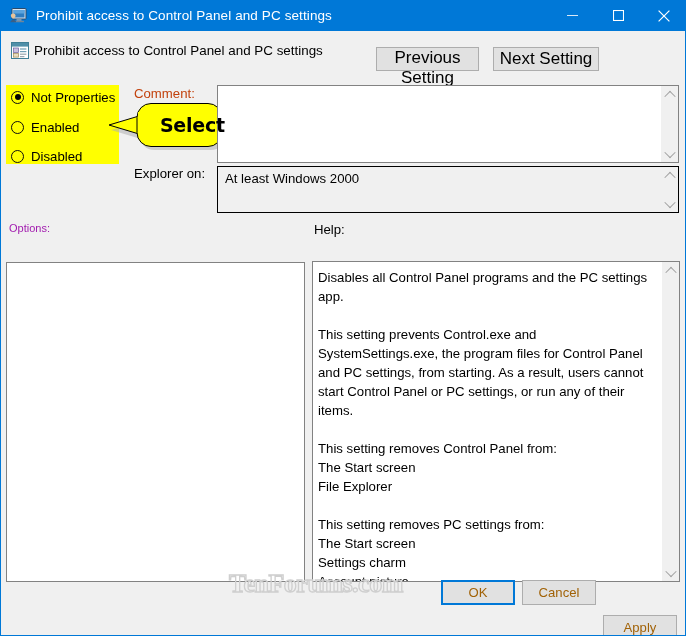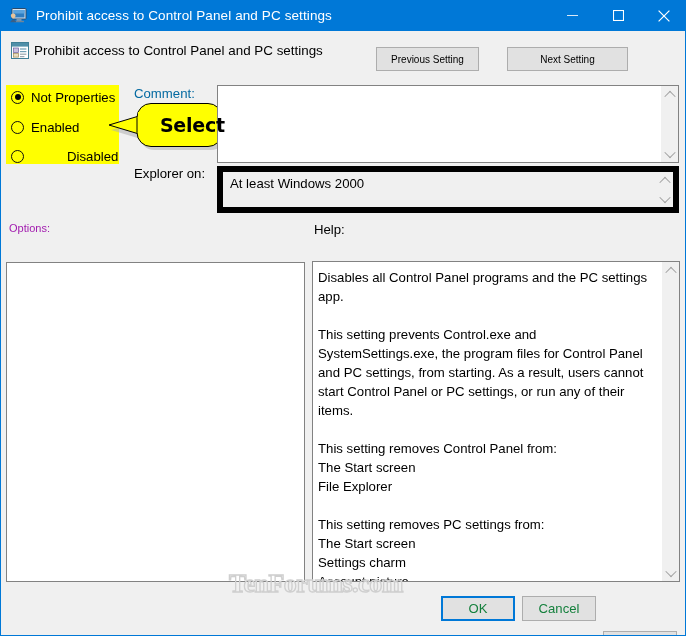--- a/index.html
+++ b/index.html
@@ -73,45 +73,45 @@
     color: #000000;
     white-space: nowrap;
   }
   .navbtn {
     position: absolute;
     top: 47px;
     height: 24px;
     background: #e1e1e1;
     border: 1px solid #adadad;
     font-family: "Liberation Sans", sans-serif;
-    font-size: 10px;
+    font-size: 17px;
     color: #000000;
     padding: 0;
     cursor: default;
   }
   #btn-prev { left: 375px; width: 103px; }
-  #btn-next { left: 506px; width: 121px; }
+  #btn-next { left: 492px; width: 106px; }
 
   
   #highlight {
     position: absolute;
     left: 5px; top: 85px;
     width: 113px; height: 79px;
     background: #ffff00;
   }
   .radio-row {
     position: absolute;
     left: 10px;
     height: 18px;
     display: flex;
     align-items: center;
   }
   #radio-notconfigured { top: 88px; }
   #radio-enabled       { top: 118px; }
-  #radio-disabled      { top: 147px; gap: 36px; }
+  #radio-disabled      { top: 147px; }
   .radio-circle {
     width: 13px; height: 13px;
     border-radius: 50%;
     border: 1px solid #0f0f0f;
     background: #ffff00;
     box-sizing: border-box;
     position: relative;
     flex: none;
   }
   .radio-circle.checked::after {
@@ -146,41 +146,41 @@
     font-size: 19px;
     color: #000000;
     letter-spacing: -0.2px;
     z-index: 2;
   }
 
   
   #label-comment {
     position: absolute;
     left: 133px; top: 86px;
-    font-size: 13.2px; color: #0369a1;
+    font-size: 13.2px; color: #c2410c;
   }
   #label-supported {
     position: absolute;
     left: 133px; top: 166px;
     font-size: 13.2px; color: #000;
   }
   #comment-box {
     position: absolute;
     left: 216px; top: 85px;
     width: 462px; height: 78px;
     background: #ffffff;
     border: 1px solid #828282;
     box-sizing: border-box;
   }
   #supported-box {
     position: absolute;
     left: 216px; top: 166px;
     width: 462px; height: 47px;
     background: #f0f0f0;
-    border: 6px solid #000000;
+    border: 1px solid #000000;
     box-sizing: border-box;
   }
   #supported-text {
     position: absolute;
     left: 7px; top: 4px;
     font-size: 13.2px;
     color: #000;
   }
   .vscroll {
     position: absolute;
@@ -247,27 +247,27 @@
     width: 334px;
     font-size: 13.2px;
     line-height: 19px;
     color: #000000;
     white-space: pre-wrap;
   }
 
   
   .botbtn {
     position: absolute;
-    top: 596px;
+    top: 580px;
     width: 74px; height: 25px;
     background: #e1e1e1;
     border: 1px solid #adadad;
     font-family: "Liberation Sans", sans-serif;
     font-size: 13.1px;
-    color: #15803d;
+    color: #a16207;
     cursor: default;
     padding: 0;
   }
   #btn-ok {
     left: 440px;
     border: 2px solid #0078d7;
     background: #e1e1e1;
   }
   #btn-cancel { left: 521px; }
   #btn-apply  { left: 602px; margin-top: 35px; }

